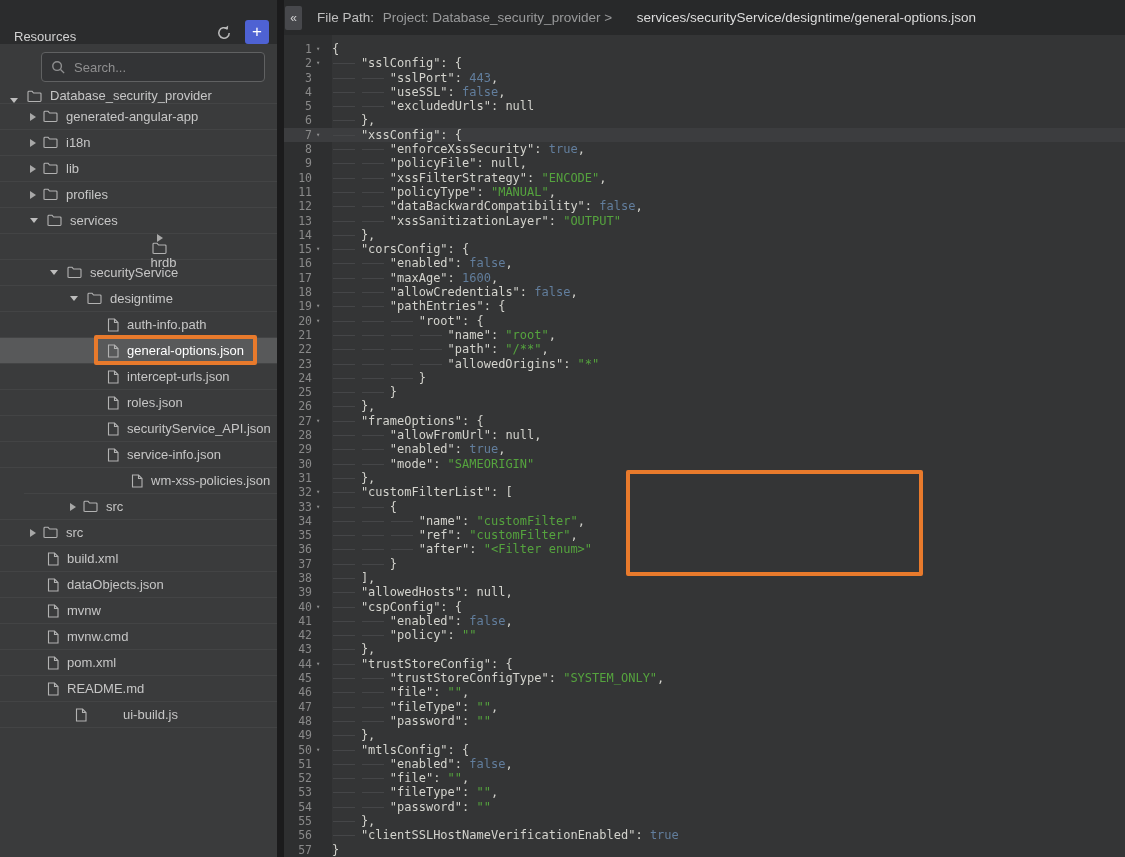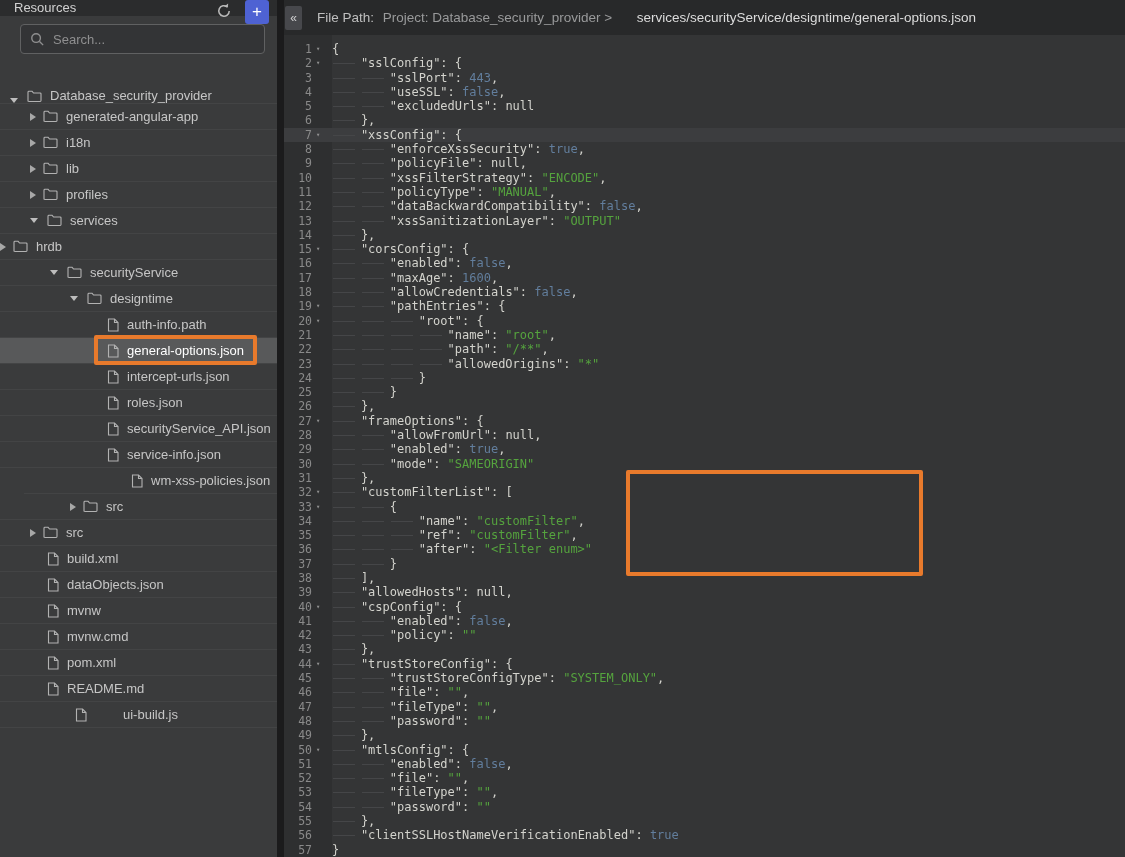--- a/index.html
+++ b/index.html
@@ -1,27 +1,27 @@
 <!DOCTYPE html>
 <html><head>
 <meta charset="utf-8">
 <style>
   * { box-sizing: border-box; margin: 0; padding: 0; }
   html,body { width:1125px; height:857px; overflow:hidden; background:#343536;
               font-family:"Liberation Sans", sans-serif; }
 
   
   .sidebar { position:absolute; left:0; top:0; width:277px; height:857px; background:#3a3b3c; }
-  .sb-header { height:16px; background:#2b2c2d; display:flex; align-items:flex-start; padding:0 8px 0 14px; }
+  .sb-header { height:44px; background:#2b2c2d; display:flex; align-items:flex-end; padding:0 8px 0 14px; }
   .sb-title { color:#d2d2d2; font-size:13px; flex:1; }
   .icon-btn { display:flex; align-items:center; justify-content:center; cursor:pointer; }
   .refresh-btn { width:22px; height:22px; }
   .plus-btn { width:24px; height:24px; background:#4e62d3; border-radius:3px; color:#ffffff;
               font-size:17px; margin-left:10px; }
-  .search-wrap { height:46px; padding:8px 12px 0 20px; }
+  .search-wrap { height:46px; padding:8px 12px 0 20px;margin-left:21px; }
   .search-box { height:30px; border:1px solid #606162; border-radius:4px; background:#333436;
                 display:flex; align-items:center; padding:0 9px; }
   .search-box svg { flex:0 0 auto; margin-right:8px; }
   .search-input { background:transparent; border:0; outline:0; color:#c5c5c5; font-size:13px; width:100%;
                   font-family:"Liberation Sans", sans-serif; }
   .search-input::placeholder { color:#8f8f90; }
 
   .tree { position:absolute; top:78px; left:0; right:0; }
   .trow { height:26px; display:flex; align-items:center; border-bottom:1px solid #434445;
           font-size:13px; color:#c6c6c6; cursor:pointer; }
@@ -131,21 +131,21 @@
         </svg>
         <span class="tlabel">profiles</span>
       </div>
       <div class="trow" style="padding-left: 30px;">
         <span class="caret exp"></span>
         <svg width="15" height="13" viewBox="0 0 15 13">
           <path d="M1 11.5 V2.2 a.9.9 0 0 1 .9-.9 h3.2 l1.5 1.7 h6.5 a.9.9 0 0 1 .9.9 v6.7 a.9.9 0 0 1 -.9.9 H1.9 a.9.9 0 0 1 -.9-.9z" fill="none" stroke="#b2b2b2" stroke-width="1.1"></path>
         </svg>
         <span class="tlabel">services</span>
       </div>
-      <div class="trow" style="">
+      <div class="trow" style="padding-left: 50px; flex-direction: column;">
         <span class="caret col"></span>
         <svg width="15" height="13" viewBox="0 0 15 13">
           <path d="M1 11.5 V2.2 a.9.9 0 0 1 .9-.9 h3.2 l1.5 1.7 h6.5 a.9.9 0 0 1 .9.9 v6.7 a.9.9 0 0 1 -.9.9 H1.9 a.9.9 0 0 1 -.9-.9z" fill="none" stroke="#b2b2b2" stroke-width="1.1"></path>
         </svg>
         <span class="tlabel">hrdb</span>
       </div>
       <div class="trow" style="padding-left: 50px;">
         <span class="caret exp"></span>
         <svg width="15" height="13" viewBox="0 0 15 13">
           <path d="M1 11.5 V2.2 a.9.9 0 0 1 .9-.9 h3.2 l1.5 1.7 h6.5 a.9.9 0 0 1 .9.9 v6.7 a.9.9 0 0 1 -.9.9 H1.9 a.9.9 0 0 1 -.9-.9z" fill="none" stroke="#b2b2b2" stroke-width="1.1"></path>

